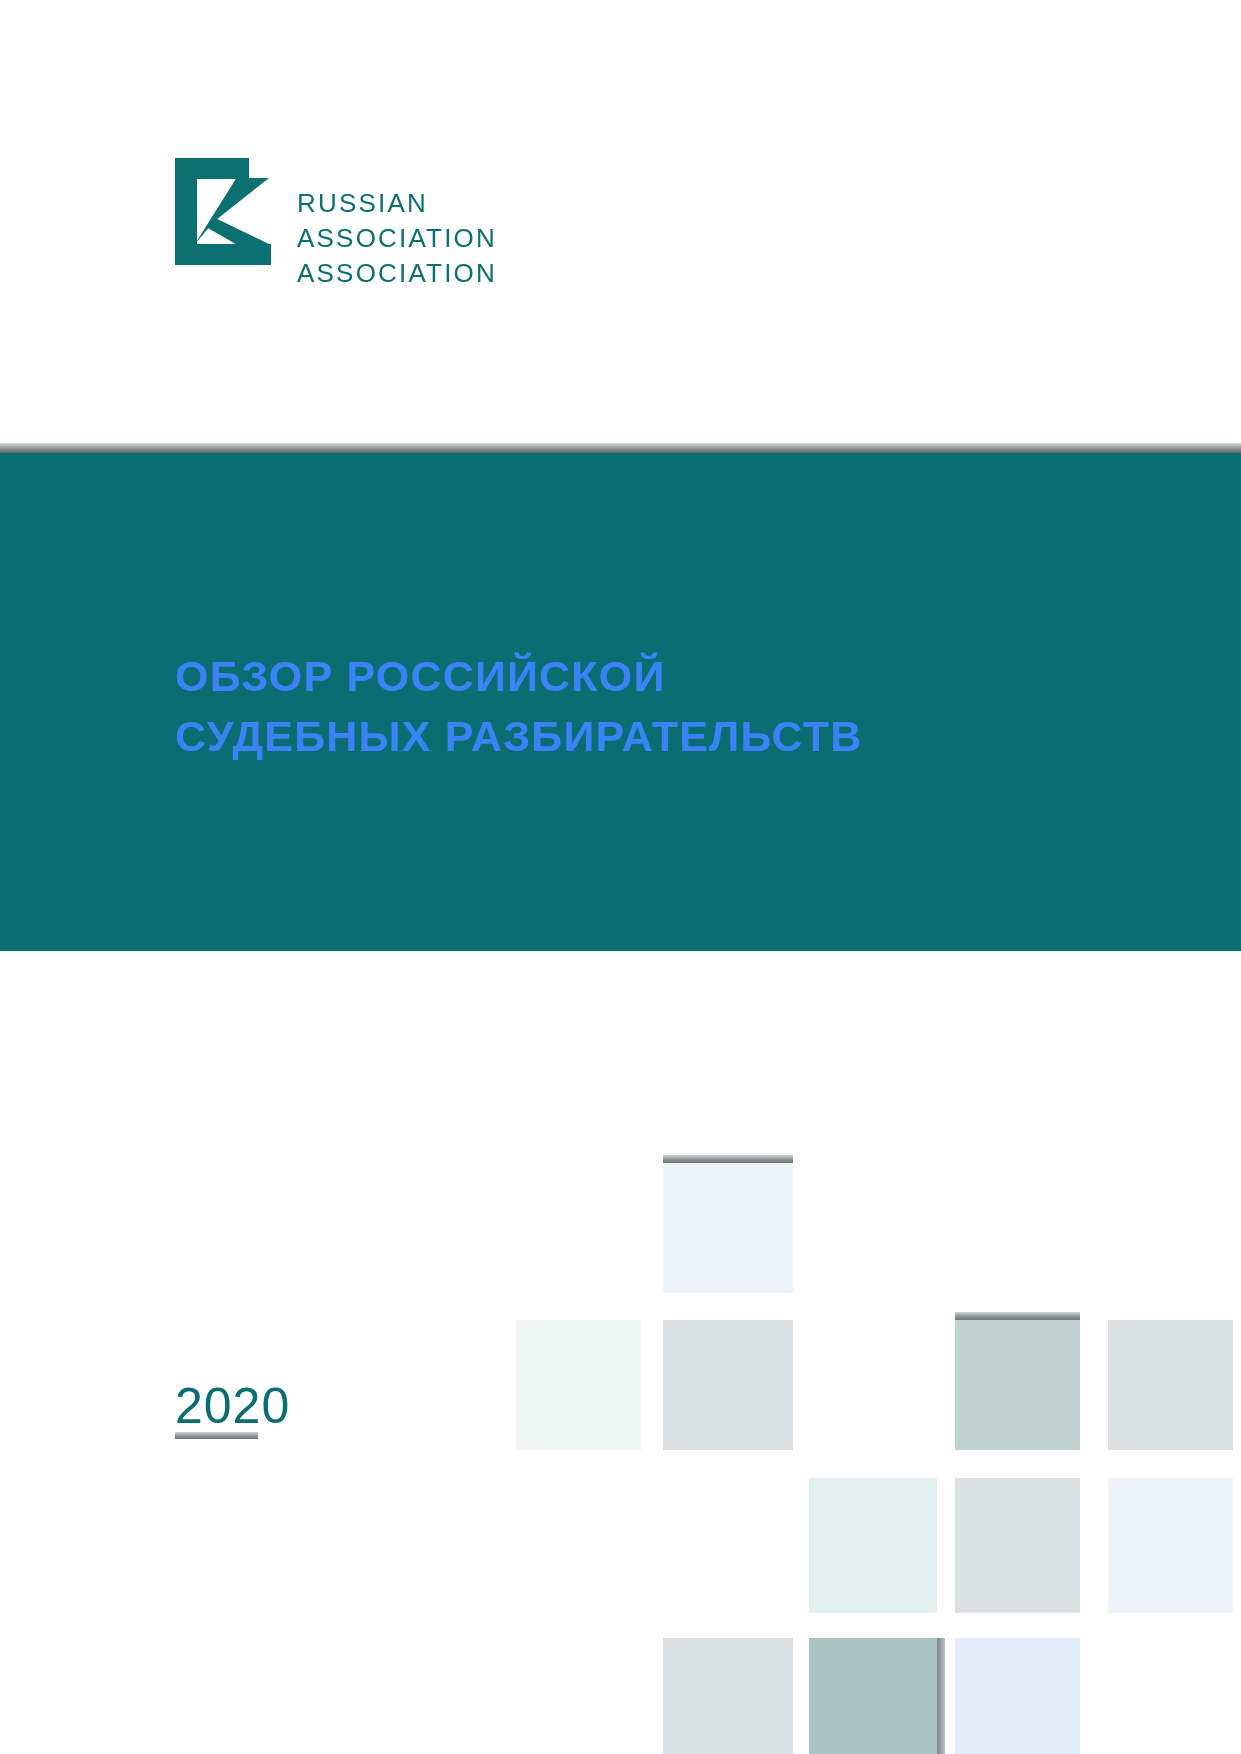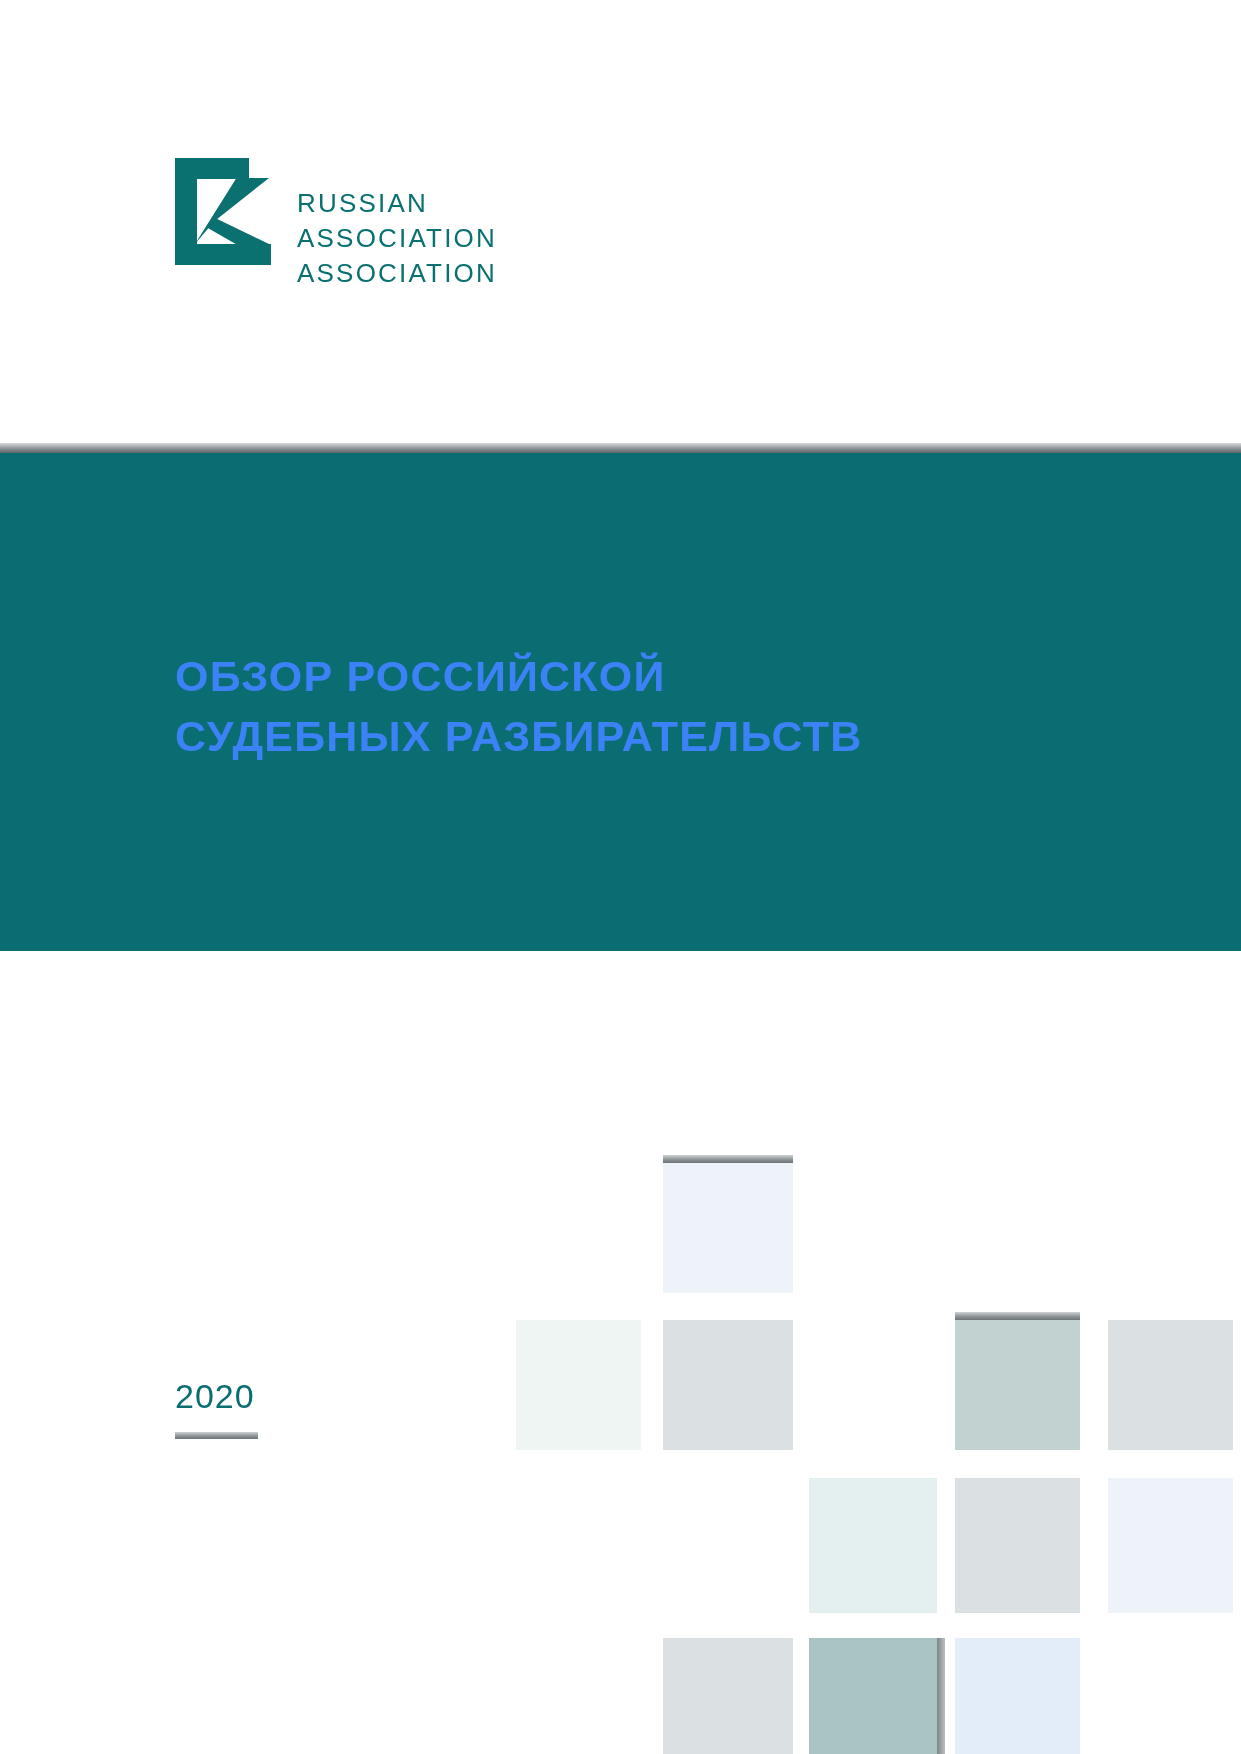--- a/index.html
+++ b/index.html
@@ -134,21 +134,21 @@
     height: 100%;
     background: linear-gradient(90deg, #7e8689 0%, #b9bfc1 100%);
   }
 
   
   .year {
     position: absolute;
     left: 175px;
     top: 1377px;
     color: #0a6d72;
-    font-size: 34px;
+    font-size: 50px;
     letter-spacing: 1px;
   }
   .year-underline {
     position: absolute;
     left: 175px;
     top: 1432px;
     width: 83px;
     height: 7px;
     background: linear-gradient(180deg, #cfd3d5 0%, #8a9193 60%, #6b7476 100%);
   }

